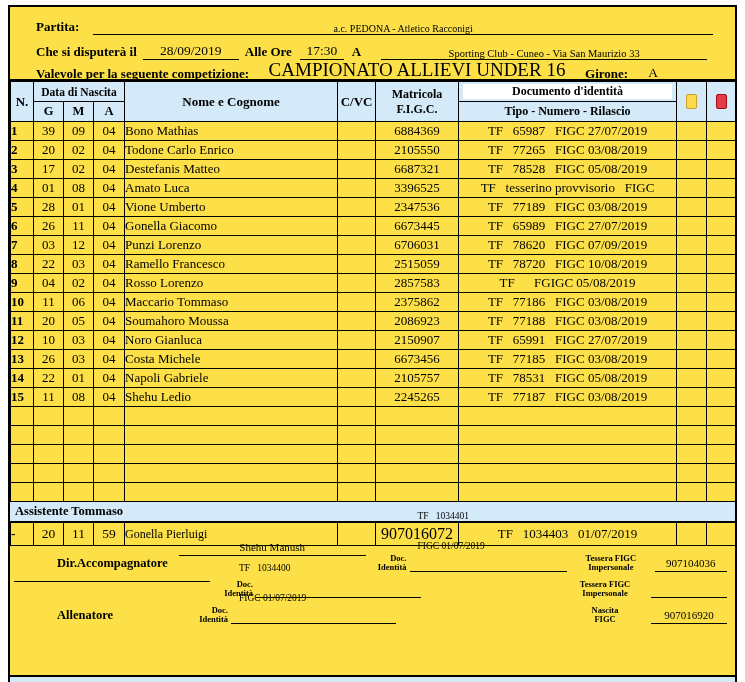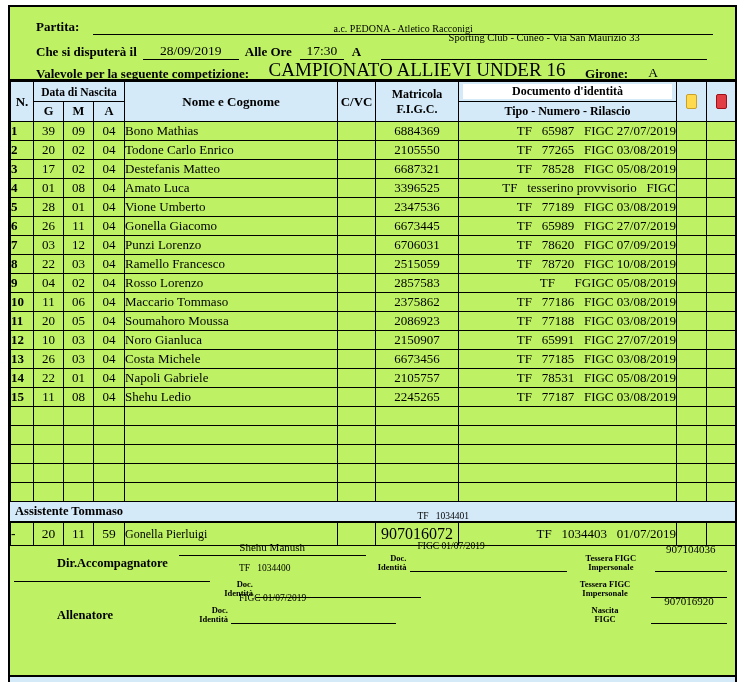--- a/index.html
+++ b/index.html
@@ -5,71 +5,71 @@
   * { box-sizing: border-box; margin: 0; padding: 0; }
   body {
     width: 745px; height: 682px; background: #ffffff;
     font-family: "Liberation Serif", serif; color: #000;
     overflow: hidden;
   }
   .page { position: relative; width: 745px; height: 682px; background: #fff; }
   .doc {
     position: absolute; left: 8px; top: 5px; width: 729px; height: 677px;
     border: 2px solid #000; border-bottom: none;
-    display: flex; flex-direction: column; overflow: hidden; background: #bef264;
+    display: flex; flex-direction: column; overflow: hidden; background: #fde047;
   }
   
   .match-header { height: 74px; border-bottom: 2px solid #000; padding: 5px 10px 0 26px; flex: none; }
   .mh-line { display: flex; align-items: flex-end; }
   .mh-line1 { height: 23px; }
   .mh-line2 { height: 24px; margin-top: 1px; }
   .mh-line3 { height: 22px; }
   .lbl { font-weight: bold; font-size: 13px; white-space: pre; }
   .ul-field { border-bottom: 1.5px solid #000; text-align: center; white-space: pre; }
   .partita-field { flex: 1; margin-left: 14px; margin-right: 12px; font-size: 10px; }
   .date-field  { width: 96px;  margin: 0 6px; font-size: 13.5px; }
   .time-field  { width: 44px;  margin: 0 8px; font-size: 13.5px; }
-  .venue-field { flex: 1; margin-left: 20px; margin-right: 18px; font-size: 10.5px; padding-bottom: 16px; }
+  .venue-field { flex: 1; margin-left: 20px; margin-right: 18px; font-size: 10.5px; padding-bottom: 0; }
   .comp-field  { width: 320px; margin: 0 8px; font-size: 19px; }
   .girone-field{ width: 38px;  margin-left: 6px; margin-right: 10px; font-size: 13.5px; }
   
   table.roster { border-collapse: collapse; width: 725px; table-layout: fixed; flex: none; }
   table.roster th, table.roster td { border: 1.5px solid #000; overflow: hidden; }
   table.roster th {
     background: var(--band, #d4eaf8); font-weight: bold; font-size: 11.5px;
     text-align: center; height: 20px; padding: 0 1px;
   }
   th.doc-head { padding: 0; background: var(--band, #d4eaf8); }
   th.doc-head .inner-white { background: #fff; margin: 2px 3px; font-size: 12px; line-height: 15px; }
   table.roster td { height: 19px; font-size: 13px; padding: 0; }
   td.c-n   { font-weight: bold; text-align: left; padding-left: 3px; }
   td.c-dob { text-align: center; }
   td.c-name{ text-align: left; padding-left: 13px; font-size: 11.5px; }
   td.c-mat { text-align: center; font-size: 14.5px; }
-  td.c-doc { text-align: right; padding-left: 6px; font-size: 9px; white-space: pre; }
+  td.c-doc { text-align: center; padding-left: 6px; font-size: 9px; white-space: pre; }
   
   .assistant-band {
     height: 20px; background: var(--band, #d4eaf8); border-bottom: 1.5px solid #000;
     display: flex; align-items: center; padding-left: 5px;
     font-weight: bold; font-size: 12.5px; flex: none;
   }
   table.assistant td { height: 23px; }
   table.assistant td.c-mat { font-size: 16px; }
   table.assistant td.c-dob, table.assistant td.c-n { font-size: 13.5px; }
   table.assistant td.c-name { font-size: 12px; }
   
   .officials { flex: 1; padding: 3px 6px 0 4px; }
   .off-row { display: flex; align-items: flex-end; height: 26px; }
   .off-role { width: 128px; font-weight: bold; font-size: 12.5px; padding-bottom: 4px; white-space: nowrap; margin-left: 43px; }
   .field { border-bottom: 1.5px solid #000; }
   .off-name { width: 196px; text-align: center; font-size: 11px; padding-bottom: 2px; margin-bottom: 19px; }
   .off-doclabel { width: 46px; text-align: right; font-weight: bold; font-size: 8.5px; line-height: 9px; padding-right: 3px; margin-bottom: 3px; }
   .off-docfield { width: 165px; font-size: 9.5px; line-height: 10px; padding-left: 8px; margin-bottom: 3px; white-space: pre; }
   .off-tesslabel { margin-left: auto; width: 92px; text-align: center; font-weight: bold; font-size: 8.5px; line-height: 9px; margin-bottom: 3px; }
-  .off-tessfield { width: 76px; text-align: center; font-size: 11px; padding-bottom: 16px; margin-bottom: 3px; margin-right: 2px; white-space: pre; }
+  .off-tessfield { width: 76px; text-align: center; font-size: 11px; padding-bottom: 2px; margin-bottom: 3px; margin-right: 2px; white-space: pre; }
   
   .bottom-strip { height: 7px; background: var(--band, #d4eaf8); border-top: 2px solid #000; flex: none; }
   
   .card { display: inline-block; width: 11px; height: 15px; border-radius: 2px; vertical-align: middle; }
   .card-yellow { background: var(--yellow, #ffd94e); border: 1px solid #c9a02a; }
   .card-red    { background: var(--red, #e23c45); border: 1px solid #9e1018; }
 </style>
 </head>
 <body>
 

